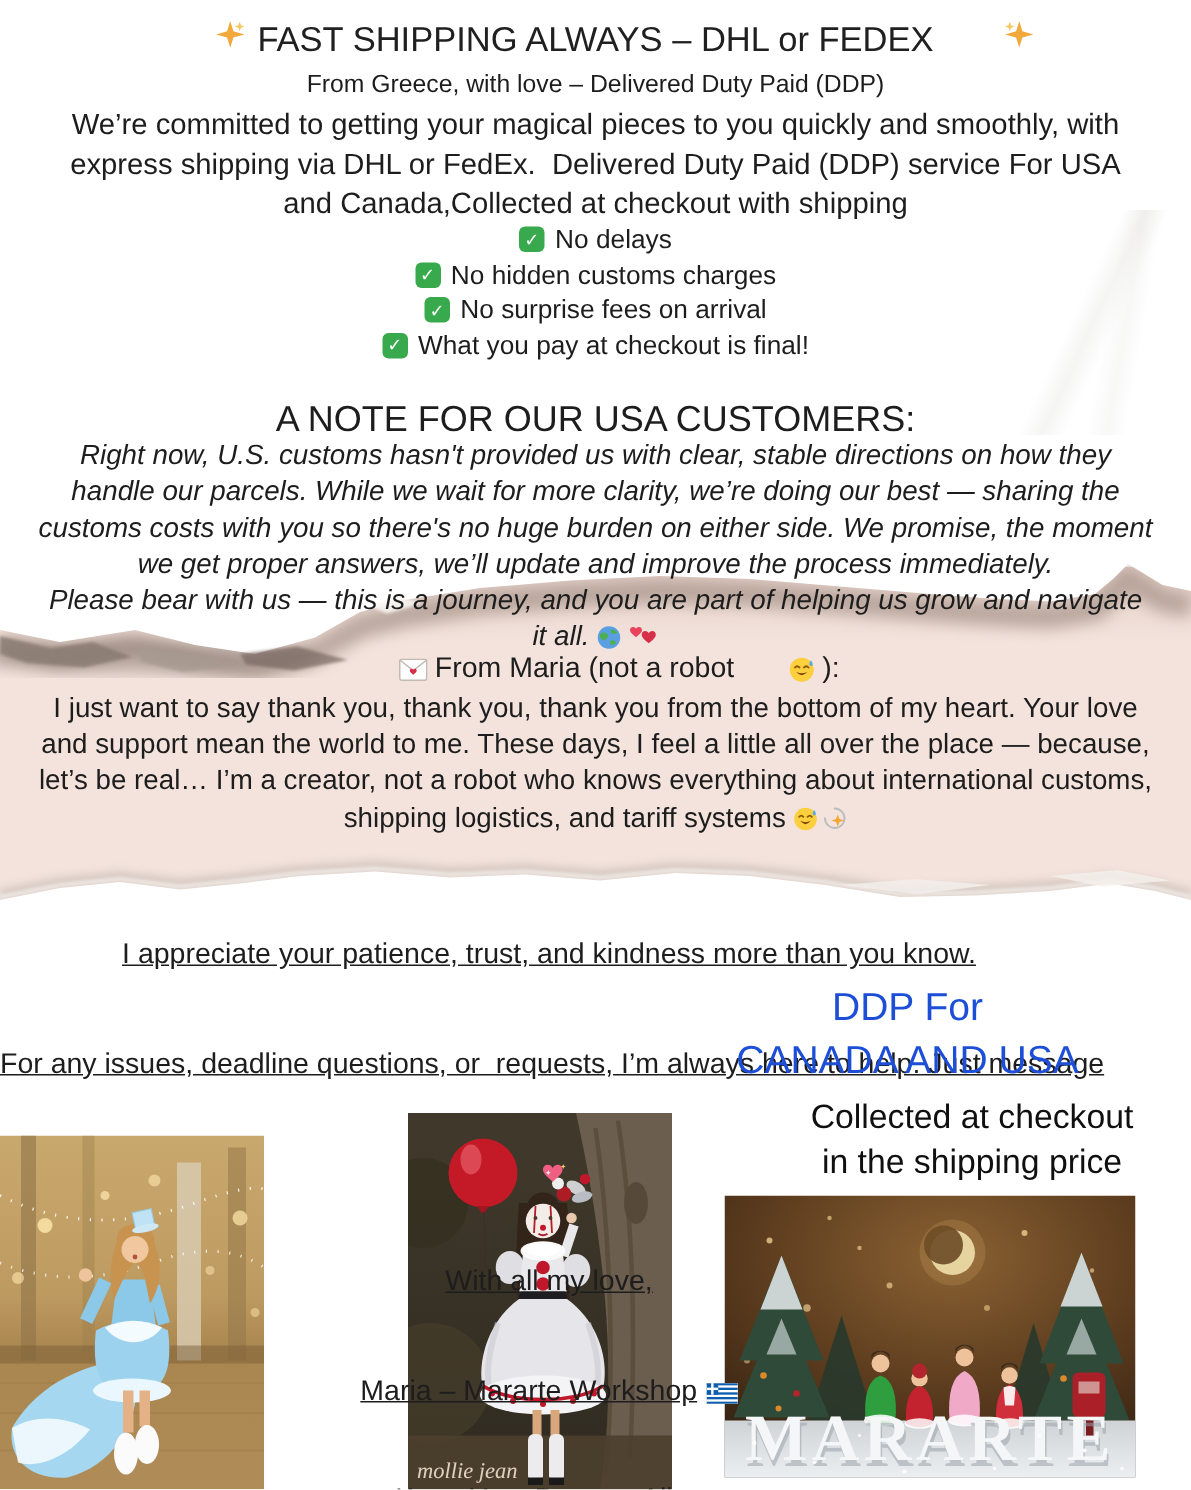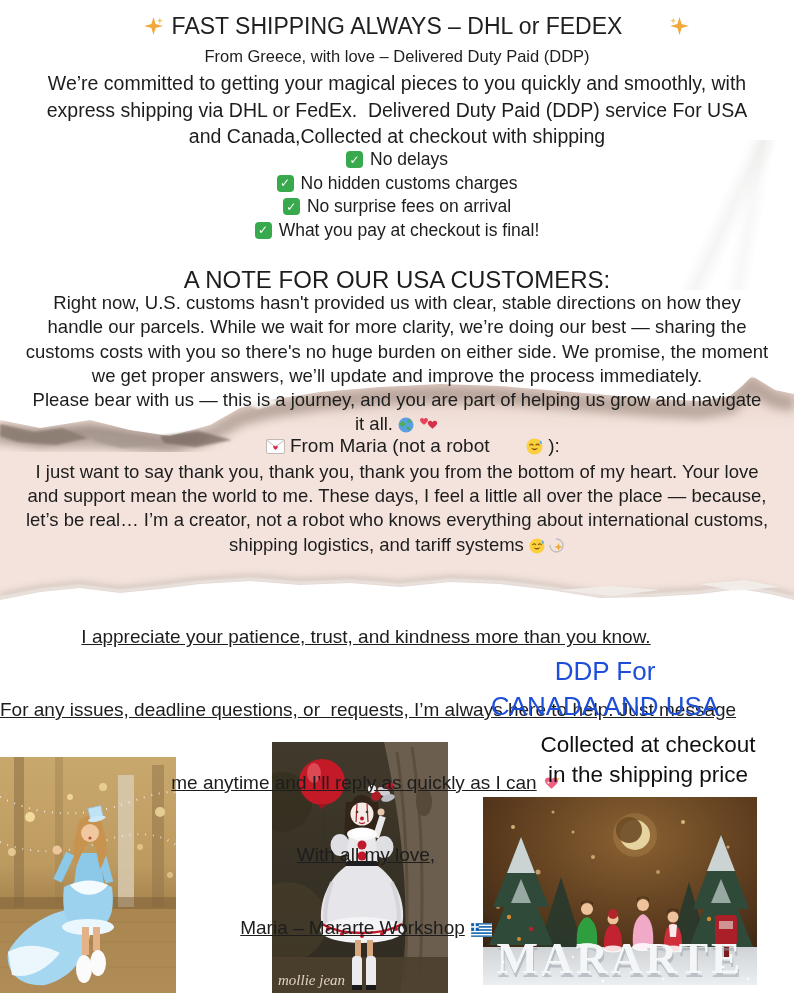--- a/index.html
+++ b/index.html
@@ -4,30 +4,30 @@
 <style>
   html,body{margin:0;padding:0;background:#ffffff;}
   .canvas{
     position:relative;width:794px;height:993px;background:#ffffff;overflow:hidden;
     font-family:"Liberation Sans","DejaVu Sans",sans-serif;color:#1d1d1d;
   }
   .txt{position:absolute;text-align:center;white-space:pre;}
   .icon{display:inline-block;vertical-align:-3px;line-height:0;}
 
   
-  #title{top:13px;left:0;width:794px;font-size:23px;color:#202020;display:flex;align-items:center;justify-content:center;gap:8px;white-space:pre;}
+  #title{top:13px;left:0;width:794px;font-size:23px;color:#202020;display:flex;align-items:flex-start;justify-content:center;gap:8px;white-space:pre;}
   #subtitle{top:47px;left:0;width:794px;font-size:16.5px;}
   #intro{top:70px;left:7px;width:780px;font-size:19.5px;line-height:26.5px;}
   #benefits{top:148px;left:0;width:794px;font-size:17.5px;display:flex;flex-direction:column;align-items:center;}
   .brow{height:23.5px;display:flex;align-items:center;justify-content:space-between;gap:7px;}
   .check-icon{width:17px;height:17px;border-radius:4px;background:#38a94c;position:relative;flex:0 0 auto;}
   .check-icon::after{content:"✓";position:absolute;inset:0;display:flex;align-items:center;justify-content:center;color:#fff;font-size:12px;font-weight:bold;}
 
   #note-title{top:266px;left:0;width:794px;font-size:24px;}
-  #note-body{top:291px;left:0;width:794px;font-size:18.5px;line-height:24.3px;z-index:6;}
+  #note-body{top:291px;left:0;width:794px;font-size:18.5px;line-height:24.3px;z-index:6;font-style:italic;}
   #maria-head{top:435px;left:0;width:794px;font-size:19px;display:flex;align-items:center;justify-content:center;gap:5px;z-index:6;white-space:pre;}
   #maria-body{top:460px;left:0;width:794px;font-size:18.5px;line-height:24.2px;z-index:6;}
 
   #closing{top:577px;left:0;width:732px;font-size:19px;line-height:24.2px;z-index:6;}
   #closing div{white-space:pre;height:24.2px;text-decoration:underline;}
 
   #ddp1{top:654px;left:468px;width:274px;font-size:26px;line-height:35px;color:#1d4ed8;z-index:6;}
   #ddp2{top:730px;left:512px;width:272px;font-size:22.5px;line-height:29.5px;color:#101010;z-index:6;}
 
   
@@ -169,21 +169,21 @@
           <path d="M4.8 9.8 Q8.5 14.5 12.2 9.8 Q8.5 11.8 4.8 9.8 Z" fill="#7b3f00"></path>
           <path d="M14.6 2.2 C16.2 4.3 16.2 6 14.6 6 C13.3 6 13.3 4.1 14.6 2.2 Z" fill="#57a8e8"></path>
         </svg></span><span class="icon" style="margin-left:3px"><svg width="17" height="17" viewBox="0 0 17 17">
           <path d="M8.5 2 A6.5 6.5 0 1 1 2 8.5" fill="none" stroke="#bdbdbd" stroke-width="1.3" stroke-linecap="round"></path>
           <path d="M10.5 6 L11.7 9 L14.8 10 L11.7 11 L10.5 14 L9.3 11 L6.2 10 L9.3 9 Z" fill="#f2a93b"></path>
         </svg></span></div>
 
   <div id="closing" class="txt">
     <div>I appreciate your patience, trust, and kindness more than you know.</div>
     <div>For any issues, deadline questions, or  requests, I’m always here to help. Just message</div>
-    <div><span>me anytime and I’ll reply as quickly as I can</span><span class="icon" style="margin-left:5px"><svg width="19" height="17" viewBox="0 0 19 17">
+    <div><span class="icon" style="margin-left:5px"><svg width="19" height="17" viewBox="0 0 19 17">
             <path d="M9.5 4.6 C7.9 1.4 3 2 3 5.8 C3 8.6 6.6 10.9 9.5 13.8 C12.4 10.9 16 8.6 16 5.8 C16 2 11.1 1.4 9.5 4.6 Z" fill="#ef5f82"></path>
             <path d="M6.5 6 L7 7.3 L8.3 7.8 L7 8.3 L6.5 9.6 L6 8.3 L4.7 7.8 L6 7.3 Z" fill="#ffffff" opacity="0.9"></path>
             <path d="M16.5 2 L17 3.2 L18.2 3.7 L17 4.2 L16.5 5.4 L16 4.2 L14.8 3.7 L16 3.2 Z" fill="#f6c65e"></path>
           </svg></span></div>
     <div>With all my love,</div>
     <div><span>Maria – Mararte Workshop</span><span class="icon" style="margin-left:6px"><svg width="21" height="14" viewBox="0 0 21 14">
             <rect width="21" height="14" fill="#ffffff"></rect>
             <rect y="0" width="21" height="1.56" fill="#0d5eaf"></rect>
             <rect y="3.11" width="21" height="1.56" fill="#0d5eaf"></rect>
             <rect y="6.22" width="21" height="1.56" fill="#0d5eaf"></rect>

